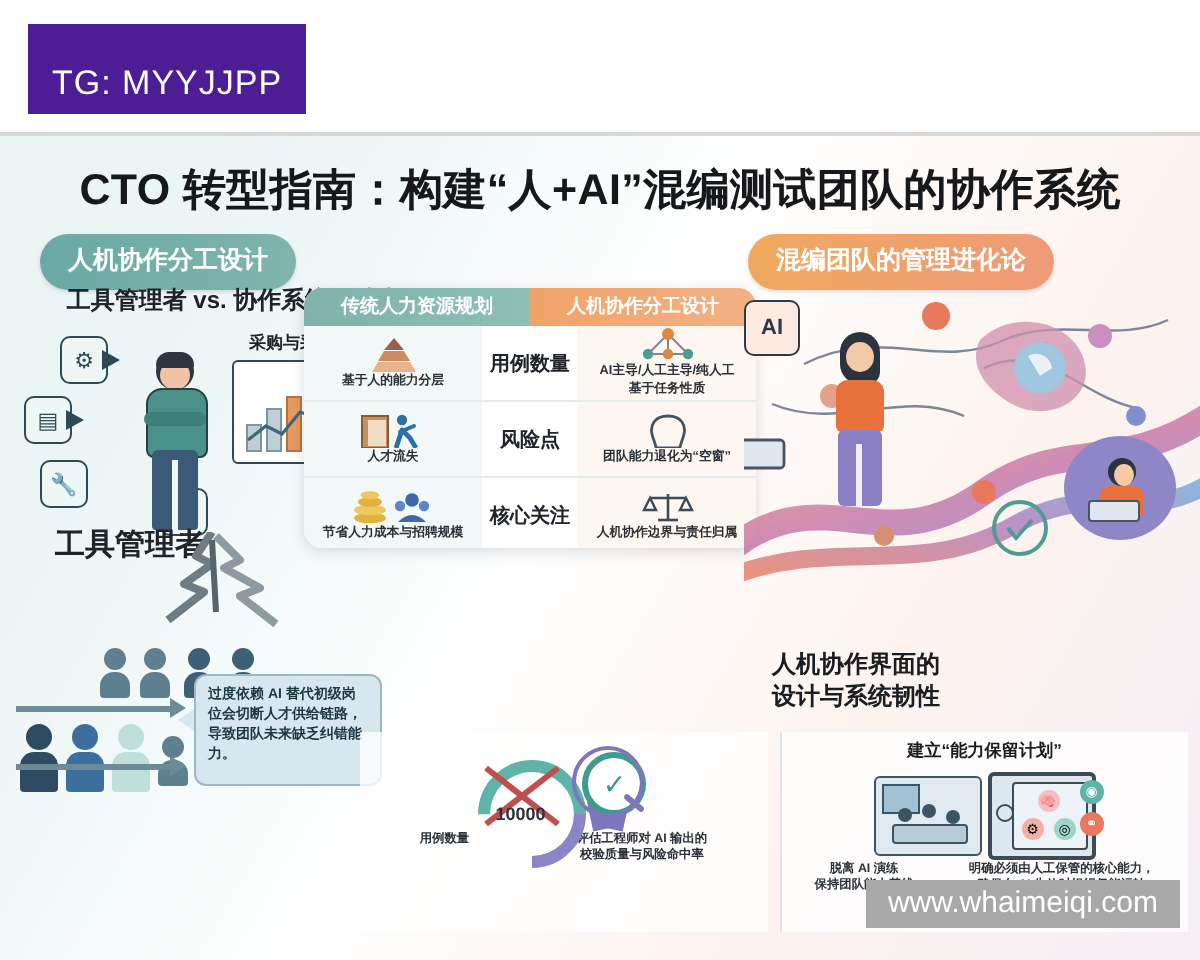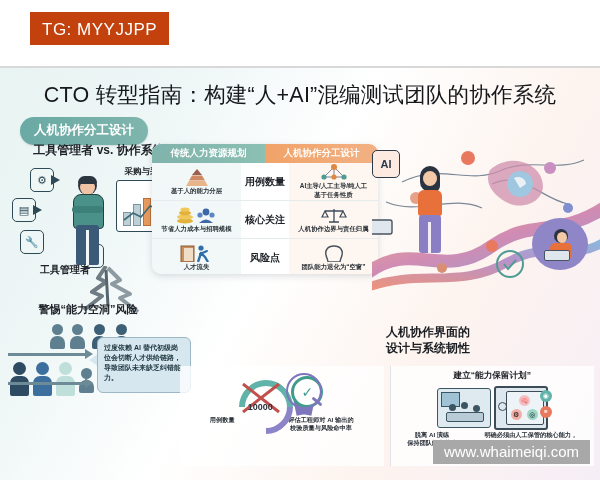--- a/index.html
+++ b/index.html
@@ -6,40 +6,39 @@
   html,body{margin:0;padding:0;}
   body{
     width:600px;height:480px;overflow:hidden;
     background:#ffffff;
     font-family:"Liberation Sans","DejaVu Sans",sans-serif;
     position:relative;
   }
   
   #tg-watermark{
     position:absolute;left:14px;top:12px;
-    background:#c2410c;color:#ffffff;
+    background:#4c1d95;color:#ffffff;
     font-size:17px;letter-spacing:.5px;
-    padding:8px 12px 5px 12px;
+    padding:20px 12px 5px 12px;
     z-index:60;
-    margin-left:16px;
   }
   
   #poster{
     position:absolute;left:0;top:66px;width:600px;height:414px;
     background:linear-gradient(120deg,#e8f4f2 0%,#eef6f6 22%,#ffffff 46%,#fdf4ef 70%,#f6eef6 100%);
     overflow:hidden;
   }
   #poster:before{
     content:"";position:absolute;left:0;top:0;width:600px;height:2px;
     background:#d8d8d8;
   }
   
   #title{
     position:absolute;left:0;top:14px;width:600px;text-align:center;
-    font-size:21.5px;font-weight:normal;color:#16181c;
+    font-size:21.5px;font-weight:bold;color:#16181c;
     letter-spacing:.2px;white-space:nowrap;
   }
   
   .pill{
     position:absolute;border-radius:999px;color:#ffffff;font-weight:bold;
     font-size:12.5px;padding:5px 14px 6px 14px;white-space:nowrap;
     box-shadow:0 1px 2px rgba(0,0,0,.12);
   }
   #pill-left{left:20px;top:51px;background:linear-gradient(90deg,#6aa9a4,#7fb5ad);}
   #pill-right{left:374px;top:51px;background:linear-gradient(90deg,#f0a95e,#ef9a77);}
@@ -76,21 +75,21 @@
     position:absolute;left:106px;top:4px;width:76px;text-align:center;
     font-size:8.5px;font-weight:bold;color:#20242a;white-space:nowrap;
   }
   .bar{position:absolute;bottom:5px;width:6px;background:#bfcfd6;border:1px solid #7b94a0;}
   .bar.accent{background:#e79a5f;border-color:#b9703a;}
   #trendline{position:absolute;left:4px;top:6px;}
   
   #crack{position:absolute;left:62px;top:200px;}
   #tool-mgr-label{
     position:absolute;left:20px;top:197px;width:90px;text-align:center;
-    font-size:10px;font-weight:bold;color:#20242a;white-space:nowrap;
+    font-size:15px;font-weight:bold;color:#20242a;white-space:nowrap;
   }
   #warn-label{
     position:absolute;left:8px;top:236px;width:160px;text-align:center;
     font-size:11px;font-weight:bold;color:#20242a;white-space:nowrap;
   }
   
   #pipeline{position:absolute;left:4px;top:258px;width:180px;height:80px;}
   .pp{position:absolute;width:15px;}
   .pp .h{width:11px;height:11px;border-radius:50%;margin:0 auto;}
   .pp .b{width:15px;height:13px;border-radius:7px 7px 2px 2px;margin-top:1px;}
@@ -295,21 +294,20 @@
   </div>
 
   <div id="tool-mgr-label">工具管理者</div>
 
   <svg id="crack" width="100" height="48" viewBox="0 0 100 48">
     <path d="M44 0 L36 12 L44 16 L30 26 L40 30 L22 44" fill="none" stroke="#6f7c84" stroke-width="4" stroke-linejoin="round"></path>
     <path d="M46 2 L58 14 L50 18 L68 28 L58 32 L76 46" fill="none" stroke="#8e9aa2" stroke-width="4" stroke-linejoin="round"></path>
     <path d="M44 4 L46 40" fill="none" stroke="#56646d" stroke-width="3"></path>
   </svg>
 
-  <div id="warn-label">警惕“能力空洞”风险</div>
 
   <div id="pipeline">
     <div class="pp" style="left:46px;top:0px;">
       <div class="h" style="background:#5d7f90;"></div>
         <div class="b" style="background:#5d7f90;"></div>
     </div>
     <div class="pp" style="left:66px;top:0px;">
       <div class="h" style="background:#5d7f90;"></div>
         <div class="b" style="background:#5d7f90;"></div>
     </div>
@@ -380,20 +378,44 @@
           </svg>
         </div>
         <div class="cap">AI主导/人工主导/纯人工</div>
         <div class="cap">基于任务性质</div>
       </div>
     </div>
 
     <div class="cmp-row">
       <div class="side l">
         <div class="ico">
+          <svg width="34" height="17" viewBox="0 0 34 17">
+            <rect x="1" y="1" width="13" height="16" fill="#c98f5e" stroke="#8a5a33" stroke-width="1"></rect>
+            <rect x="4" y="3" width="9" height="13" fill="#f0ddc8"></rect>
+            <circle cx="21" cy="3" r="2.6" fill="#2f6fa8"></circle>
+            <path d="M18 17 L21 8 L25 12 L28 17" fill="none" stroke="#2f6fa8" stroke-width="2.4" stroke-linejoin="round"></path>
+            <path d="M20 9 L27 6" stroke="#2f6fa8" stroke-width="2" stroke-linecap="round"></path>
+          </svg>
+        </div>
+        <div class="cap">人才流失</div>
+      </div>
+      <div class="mid">风险点</div>
+      <div class="side r">
+        <div class="ico">
+          <svg width="22" height="17" viewBox="0 0 22 17">
+            <path d="M11 1 C4 1 2 6 3 10 C3.6 13 5 15 5 17 L17 17 C17 15 18.4 13 19 10 C20 6 18 1 11 1 Z" fill="none" stroke="#46525e" stroke-width="1.4"></path>
+          </svg>
+        </div>
+        <div class="cap">团队能力退化为“空窗”</div>
+      </div>
+    </div>
+
+    <div class="cmp-row">
+      <div class="side l">
+        <div class="ico">
           <svg width="42" height="17" viewBox="0 0 42 17">
             <ellipse cx="9" cy="14" rx="8" ry="2.6" fill="#e3b23c"></ellipse>
             <ellipse cx="9" cy="10" rx="8" ry="2.6" fill="#f0c75a"></ellipse>
             <ellipse cx="9" cy="6" rx="6" ry="2.4" fill="#e3b23c"></ellipse>
             <ellipse cx="9" cy="2.6" rx="4.6" ry="2" fill="#f0c75a"></ellipse>
             <circle cx="30" cy="5" r="3.4" fill="#3c67a8"></circle>
             <path d="M23 16 q7 -7 14 0 z" fill="#3c67a8"></path>
             <circle cx="24" cy="8" r="2.6" fill="#5e86c4"></circle>
             <circle cx="36" cy="8" r="2.6" fill="#5e86c4"></circle>
           </svg>
@@ -407,46 +429,23 @@
             <line x1="13" y1="2" x2="13" y2="15" stroke="#3d4b58" stroke-width="1.3"></line>
             <line x1="4" y1="4" x2="22" y2="4" stroke="#3d4b58" stroke-width="1.3"></line>
             <path d="M1 10 L7 10 L4 4 Z" fill="none" stroke="#3d4b58" stroke-width="1.2"></path>
             <path d="M19 10 L25 10 L22 4 Z" fill="none" stroke="#3d4b58" stroke-width="1.2"></path>
             <line x1="8" y1="15" x2="18" y2="15" stroke="#3d4b58" stroke-width="1.3"></line>
           </svg>
         </div>
         <div class="cap">人机协作边界与责任归属</div>
       </div>
     </div>
-
-    <div class="cmp-row">
-      <div class="side l">
-        <div class="ico">
-          <svg width="34" height="17" viewBox="0 0 34 17">
-            <rect x="1" y="1" width="13" height="16" fill="#c98f5e" stroke="#8a5a33" stroke-width="1"></rect>
-            <rect x="4" y="3" width="9" height="13" fill="#f0ddc8"></rect>
-            <circle cx="21" cy="3" r="2.6" fill="#2f6fa8"></circle>
-            <path d="M18 17 L21 8 L25 12 L28 17" fill="none" stroke="#2f6fa8" stroke-width="2.4" stroke-linejoin="round"></path>
-            <path d="M20 9 L27 6" stroke="#2f6fa8" stroke-width="2" stroke-linecap="round"></path>
-          </svg>
-        </div>
-        <div class="cap">人才流失</div>
-      </div>
-      <div class="mid">风险点</div>
-      <div class="side r">
-        <div class="ico">
-          <svg width="22" height="17" viewBox="0 0 22 17">
-            <path d="M11 1 C4 1 2 6 3 10 C3.6 13 5 15 5 17 L17 17 C17 15 18.4 13 19 10 C20 6 18 1 11 1 Z" fill="none" stroke="#46525e" stroke-width="1.4"></path>
-          </svg>
-        </div>
-        <div class="cap">团队能力退化为“空窗”</div>
-      </div>
-    </div>
   </div>
 
+  <div class="pill" id="pill-right">混编团队的管理进化论</div>
 
   <div id="right-cap">
     <div>人机协作界面的</div>
     <div>设计与系统韧性</div>
   </div>
 
   <div id="right-illus">
     <svg width="228" height="152" viewBox="0 0 228 152" style="position:absolute;left:0;top:0;">
       <defs>
         <linearGradient id="g1" x1="0" y1="0" x2="1" y2="1">

